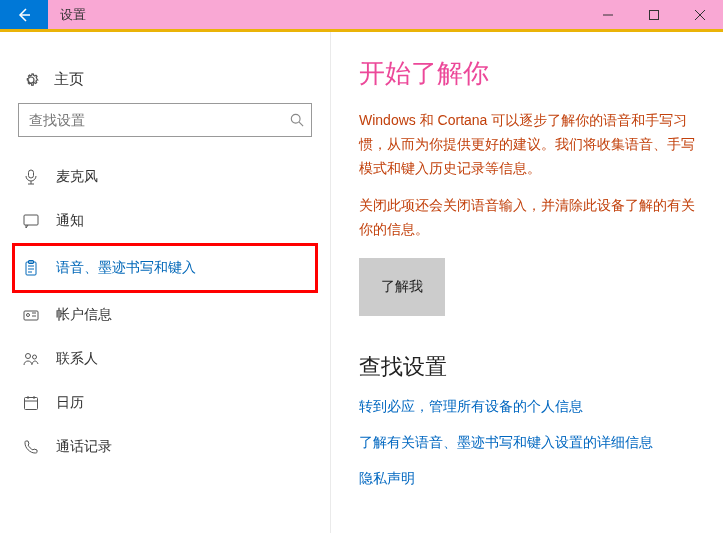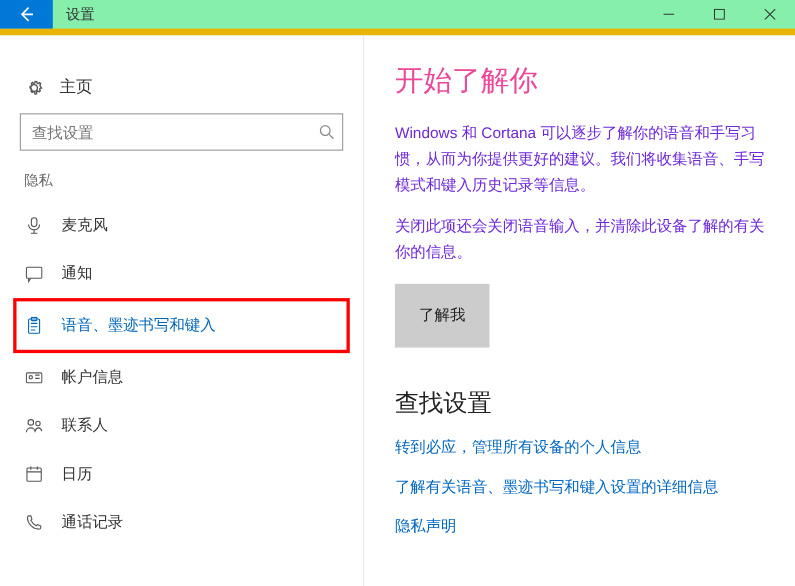--- a/index.html
+++ b/index.html
@@ -1,18 +1,18 @@
 <!DOCTYPE html>
 <html><head>
 <meta charset="utf-8">
 <style>
 * { margin: 0; padding: 0; box-sizing: border-box; font-family: "Microsoft YaHei", "Segoe UI", sans-serif; }
 body { width: 723px; height: 533px; background: #fff; overflow: hidden; position: relative; }
 
-.titlebar { height: 32px; background: #86efac; display: flex; align-items: stretch; border-bottom: 6px solid #eab308; }
+.titlebar { height: 32px; background: #f9a8d4; display: flex; align-items: stretch; border-bottom: 3px solid #eab308; }
 .back-btn { width: 48px; background: #0078d7; color: #fff; display: flex; align-items: center; justify-content: center; font-size: 18px; cursor: pointer; }
 .title { flex: 0 0 auto; padding: 0 12px; display: flex; align-items: center; font-size: 13px; color: #333; }
 .titlebar-spacer { flex: 1; }
 .win-btn { width: 46px; display: flex; align-items: center; justify-content: center; font-size: 13px; color: #333; cursor: pointer; }
 
 .content { display: flex; height: calc(100% - 32px); }
 .sidebar { width: 330px; padding: 16px 0 0 0; }
 .main { flex: 1; padding: 24px 24px 0 28px; position: relative; border-left: 1px solid #eaeaea; }
 
 .home-row { display: flex; align-items: center; gap: 14px; padding: 6px 22px 14px 22px; font-size: 15px; color: #333; cursor: pointer; margin-top: 16px; }
@@ -27,21 +27,21 @@
 
 .nav-item { display: flex; align-items: center; gap: 16px; height: 44px; padding: 0 22px; font-size: 14px; color: #333; cursor: pointer; }
 .nav-item .icon { width: 18px; display: flex; justify-content: center; color: #555; }
 .nav-item.selected { color: #0067b8; }
 .nav-item.selected .icon { color: #0067b8; }
 .highlight-box { border: 3px solid #f00; margin: 0 12px; padding: 0 7px; }
 .highlight-box .nav-item { padding: 0 0; }
 
 h1 { font-size: 26px; font-weight: 400; color: #ec4899; margin-bottom: 18px; }
 h2 { font-size: 22px; font-weight: 400; color: #222; margin: 36px 0 16px 0; }
-.body-text { font-size: 14px; color: #6d28d9; line-height: 1.7; margin-bottom: 14px; }
+.body-text { font-size: 14px; color: #c2410c; line-height: 1.7; margin-bottom: 14px; }
 .btn { display: inline-block; background: #ccc; border: none; padding: 20px 22px; font-size: 14px; color: #222; cursor: pointer; margin-top: 2px; }
 .link { display: block; color: #0067c0; font-size: 14px; margin-bottom: 18px; cursor: pointer; }
 
 svg { display: block; }
 </style>
 </head>
 <body>
 
 <div class="titlebar">
   <div class="back-btn">
@@ -83,21 +83,20 @@
         <input class="search" placeholder="查找设置" style="">
         <span class="search-icon">
           <svg width="14" height="14" viewBox="0 0 16 16">
               <circle cx="6.5" cy="6.5" r="5" stroke="#888" stroke-width="1.3" fill="none"></circle>
               <path d="M10.5 10.5 L15 15" stroke="#888" stroke-width="1.3"></path>
             </svg>
         </span>
       </div>
     </div>
 
-    <div class="section-label">隐私</div>
 
     <div class="nav-item">
       <span class="icon">
         <svg width="16" height="16" viewBox="0 0 16 16">
             <rect x="5.5" y="1" width="5" height="8" rx="2.5" stroke="#555" fill="none"></rect>
             <path d="M3 7a5 5 0 0 0 10 0M8 12v3M5 15h6" stroke="#555" fill="none"></path>
           </svg>
       </span>
       <span>麦克风</span>
     </div>

